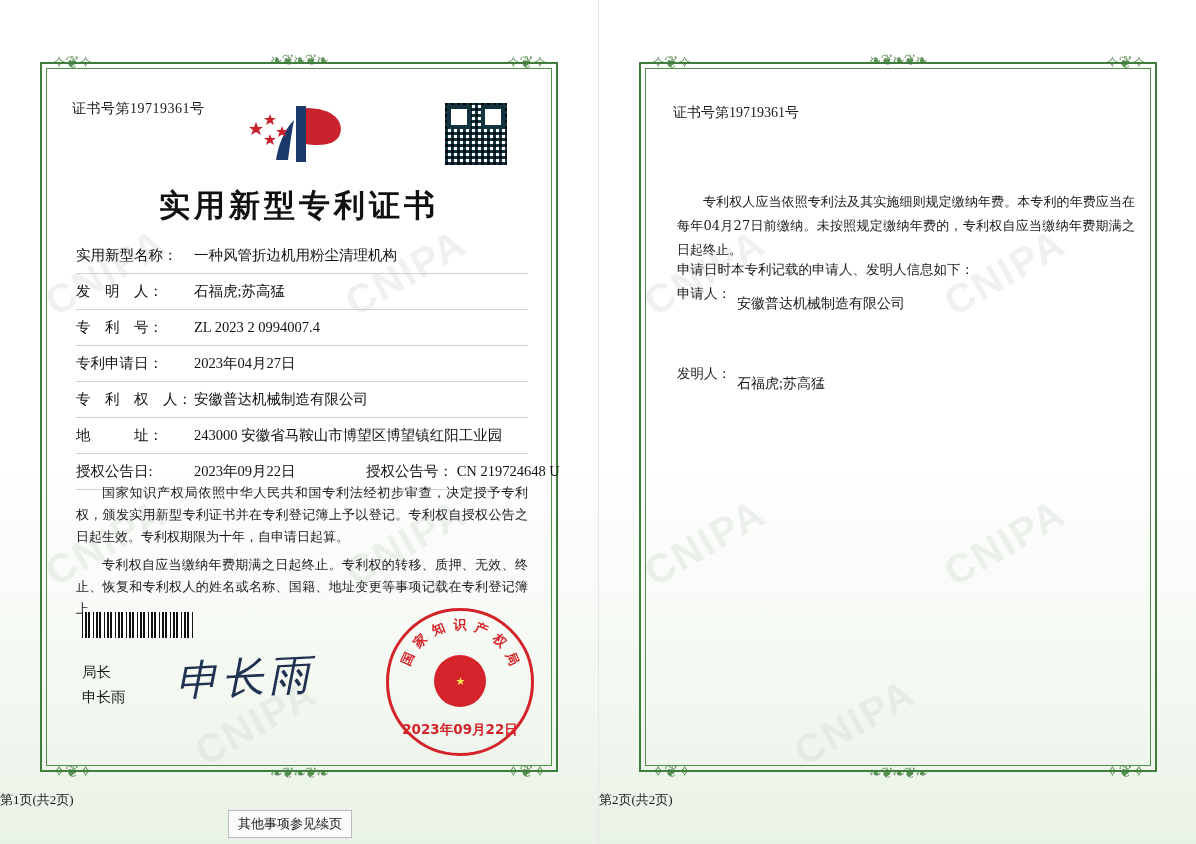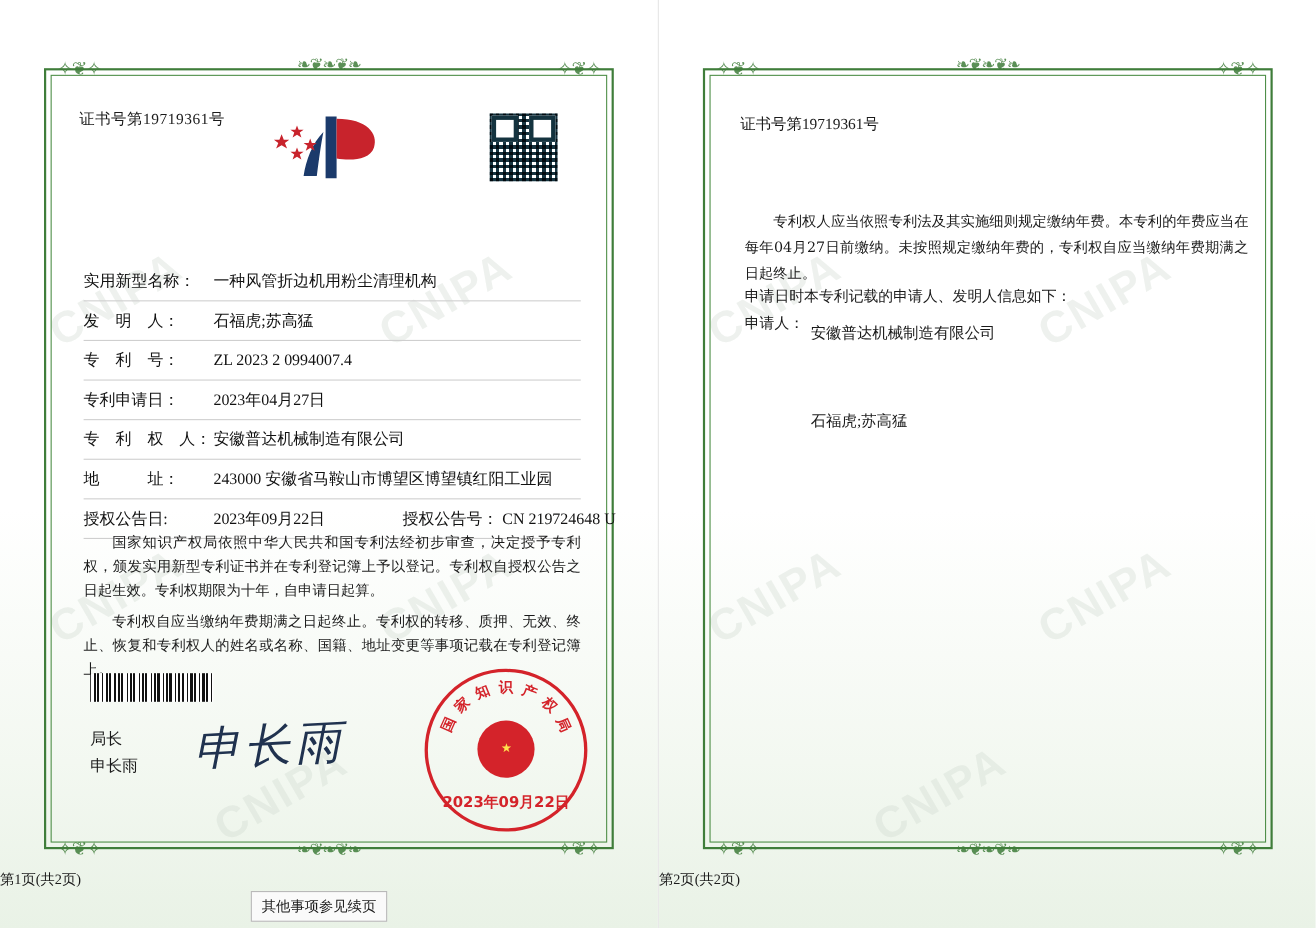--- a/index.html
+++ b/index.html
@@ -337,20 +337,21 @@
           <polygon points="8,22 10,27 15,27 11,30 13,35 8,32 3,35 5,30 1,27 6,27"></polygon>
           <polygon points="22,14 23.5,18 28,18 24.5,20.5 26,25 22,22.5 18,25 19.5,20.5 16,18 20.5,18"></polygon>
           <polygon points="22,34 23.5,38 28,38 24.5,40.5 26,45 22,42.5 18,45 19.5,40.5 16,38 20.5,38"></polygon>
           <polygon points="34,26 35.5,30 40,30 36.5,32.5 38,37 34,34.5 30,37 31.5,32.5 28,30 32.5,30"></polygon>
         </g>
       </svg>
     </div>
 
     <div class="qr"></div>
 
+    <div class="title">实用新型专利证书</div>
 
     <div class="fields">
       <div class="field">
         <span class="lab lab-w1">实用新型名称：</span><span class="val">一种风管折边机用粉尘清理机构</span>
       </div>
       <div class="field">
         <span class="lab lab-w1">发　明　人：</span><span class="val">石福虎;苏高猛</span>
       </div>
       <div class="field">
         <span class="lab lab-w1">专　利　号：</span><span class="val">ZL 2023 2 0994007.4</span>
@@ -423,18 +424,19 @@
 
     <div class="r-cert-no">证书号第19719361号</div>
 
     <div class="r-para">
       <p>专利权人应当依照专利法及其实施细则规定缴纳年费。本专利的年费应当在每年04月27日前缴纳。未按照规定缴纳年费的，专利权自应当缴纳年费期满之日起终止。</p>
     </div>
 
     <div class="r-block r-note">申请日时本专利记载的申请人、发明人信息如下：</div>
     <div class="r-block r-app">申请人：</div>
     <div class="r-block r-appval">安徽普达机械制造有限公司</div>
+    <div class="r-block r-inv">发明人：</div>
     <div class="r-block r-invval">石福虎;苏高猛</div>
 
     <div class="page-num">第2页(共2页)</div>
   </div>
 
 </div>
 
 </body></html>

